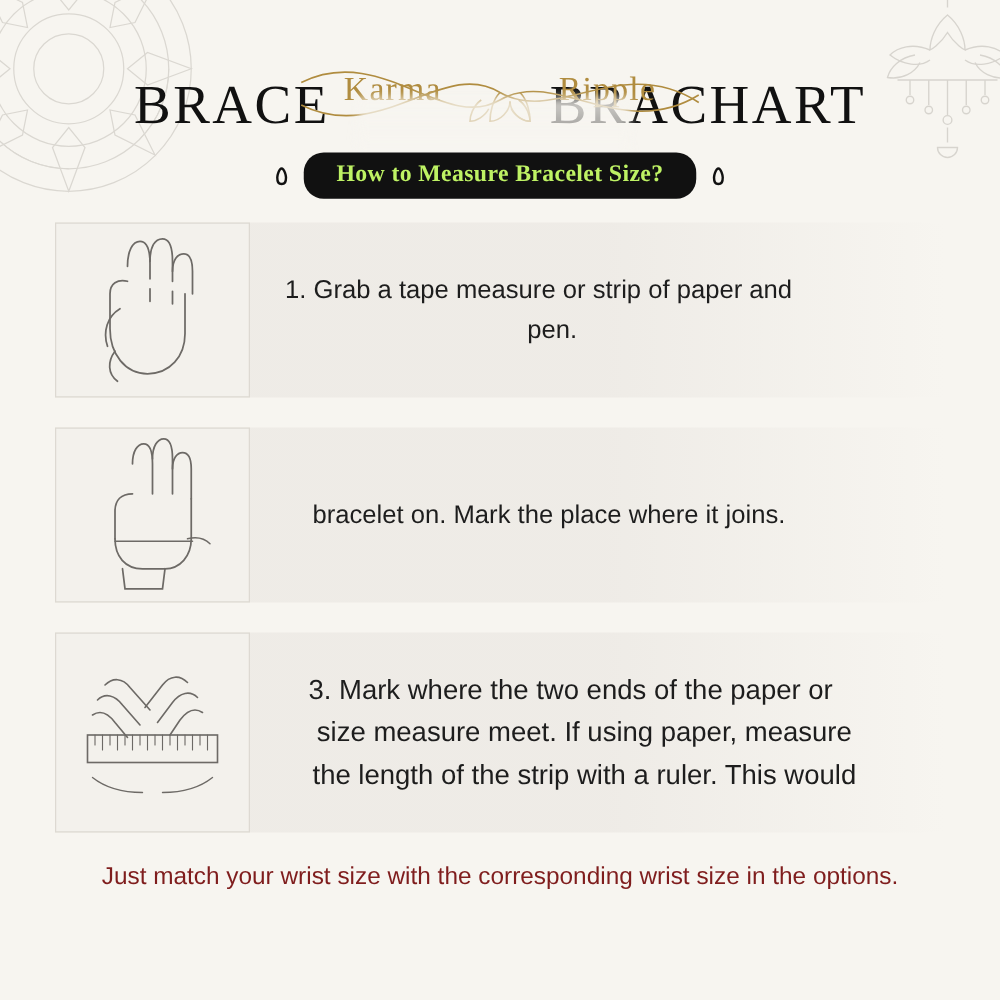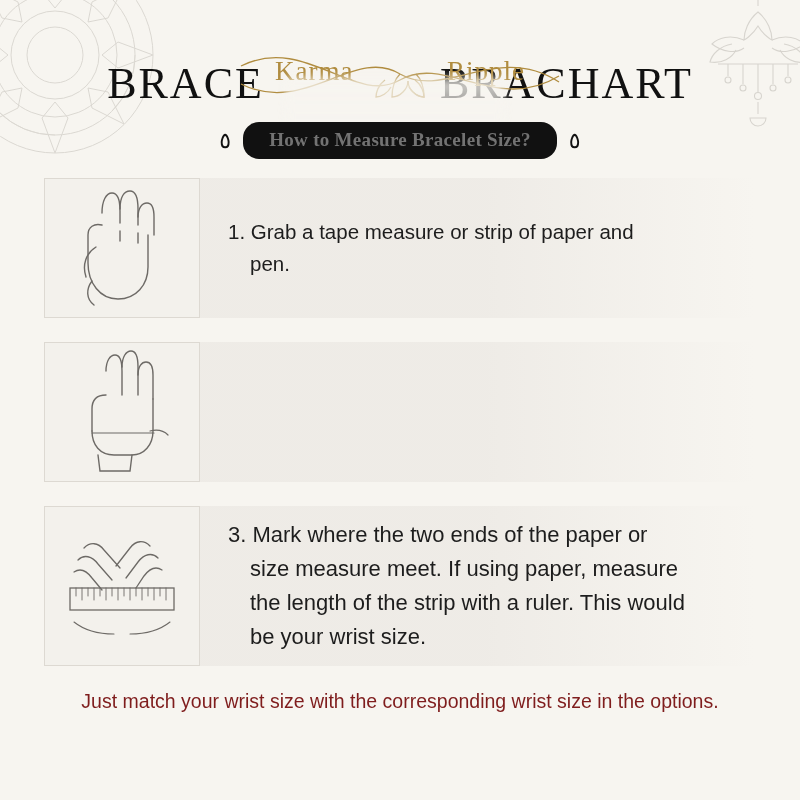--- a/index.html
+++ b/index.html
@@ -67,21 +67,21 @@
     position: absolute;
     top: 122px;
     left: 0; right: 0;
     display: flex;
     align-items: center;
     justify-content: center;
     gap: 12px;
   }
   .ribbon {
     background: #111;
-    color: #737373;
+    color: #bef264;
     font-family: "Liberation Serif", serif;
     font-weight: bold;
     font-size: 19px;
     padding: 7px 26px 8px;
     border-radius: 16px;
     letter-spacing: .3px;
     white-space: nowrap;
   }
   .flourish { color:#111; font-size: 22px; font-family:"Liberation Serif", serif; }
 
@@ -116,21 +116,21 @@
     display: flex;
     align-items: center;
     padding: 6px 10px 6px 28px;
     font-size: 20.5px;
     line-height: 1.55;
     color: #1d1d1d;
   }
   .step.s1 .thumb, .step.s2 .thumb { min-height: 140px; }
   .step.s3 .thumb { min-height: 160px; }
   .step.s3 .text { font-size: 22px; }
-  .hang { display:block; }
+  .hang { display:block;text-align:center; }
   .hang .ln { display:block; }
   .indent { padding-left: 22px; }
 
   .footer {
     text-align: center;
     font-size: 19.5px;
     color: #7f1d1d;
     margin-top: 6px;
   }
 </style>
@@ -257,20 +257,21 @@
           <path d="M44 48 c-9 0 -14 5 -14 14 l0 22"></path>
           <path d="M30 84 c0 14 8 24 22 24 l18 0 c12 0 21 -10 21 -24 l0 -32"></path>
           <path d="M36 108 l2 16 l30 0 l2 -16"></path>
           <path d="M30 86 l62 0" stroke-width="1.2"></path>
           <path d="M88 84 c8 -2 14 0 18 4" stroke-width="1.2"></path>
         </g>
       </svg>
     </div>
     <div class="text">
       <span class="hang">
+        <span class="ln indent">bracelet on. Mark the place where it joins.</span>
       </span>
     </div>
   </div>
 
   <div class="step s3">
     <div class="thumb">
       <svg width="136" height="120" viewBox="0 0 136 120">
         <g fill="none" stroke="#6d6a66" stroke-width="1.3" stroke-linecap="round">
           <path d="M30 22 c6 -6 14 -6 20 2 l16 18"></path>
           <path d="M24 34 c6 -6 14 -4 20 4 l14 16"></path>
@@ -282,20 +283,19 @@
           <path d="M22 62 v8 M28 62 v12 M34 62 v8 M40 62 v12 M46 62 v8 M52 62 v12 M58 62 v8 M64 62 v12 M70 62 v8 M76 62 v12 M82 62 v8 M88 62 v12 M94 62 v8 M100 62 v12 M106 62 v8 M112 62 v12" stroke-width="0.9"></path>
           <path d="M20 96 c10 8 24 12 40 12 M116 96 c-10 8 -24 12 -40 12" stroke-width="1.1"></path>
         </g>
       </svg>
     </div>
     <div class="text">
       <span class="hang">
         <span class="ln">3. Mark where the two ends of the paper or</span>
         <span class="ln indent">size measure meet. If using paper, measure</span>
         <span class="ln indent">the length of the strip with a ruler. This would</span>
-        <span class="ln indent">be your wrist size.</span>
       </span>
     </div>
   </div>
 
 </div>
 
 <div class="footer">Just match your wrist size with the corresponding wrist size in the options.</div>
 
 </body></html>

